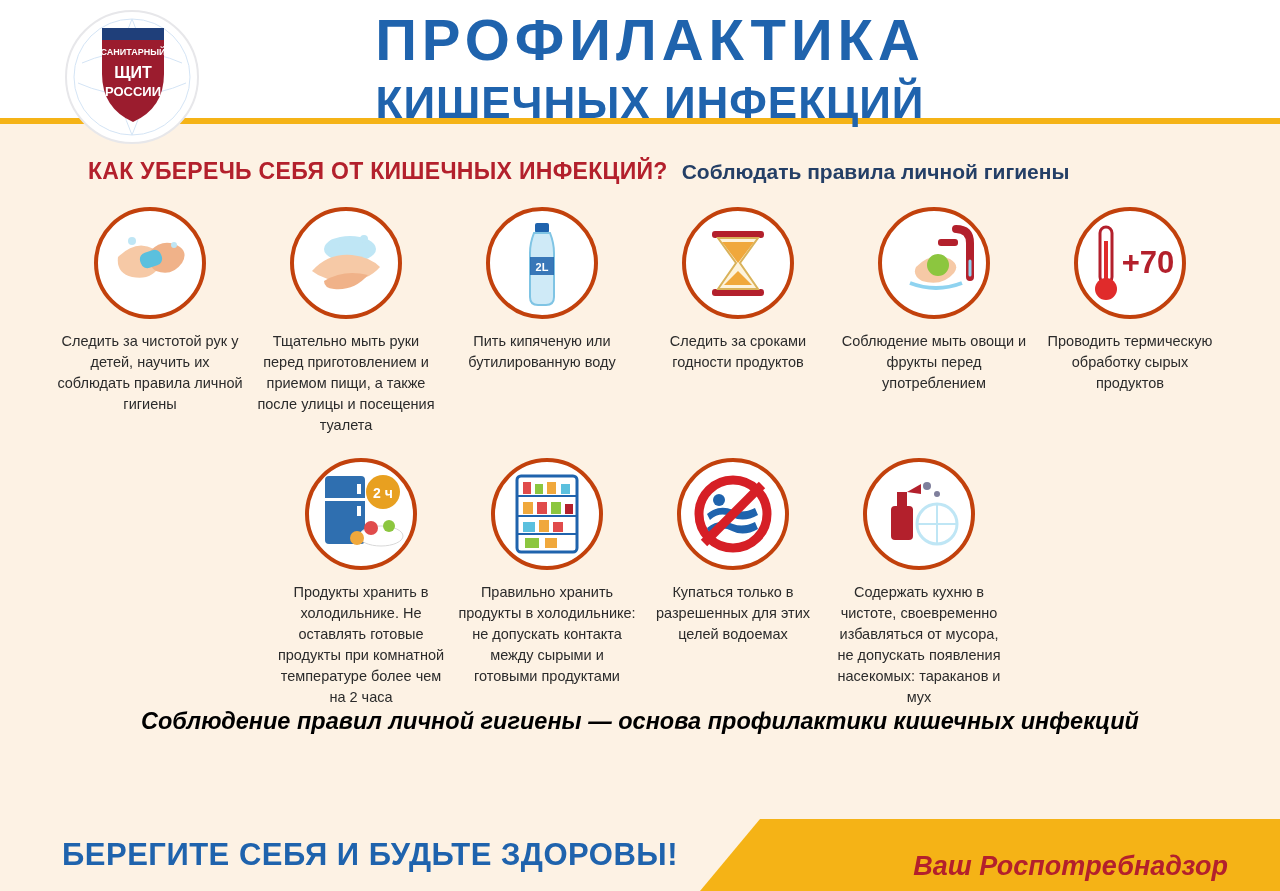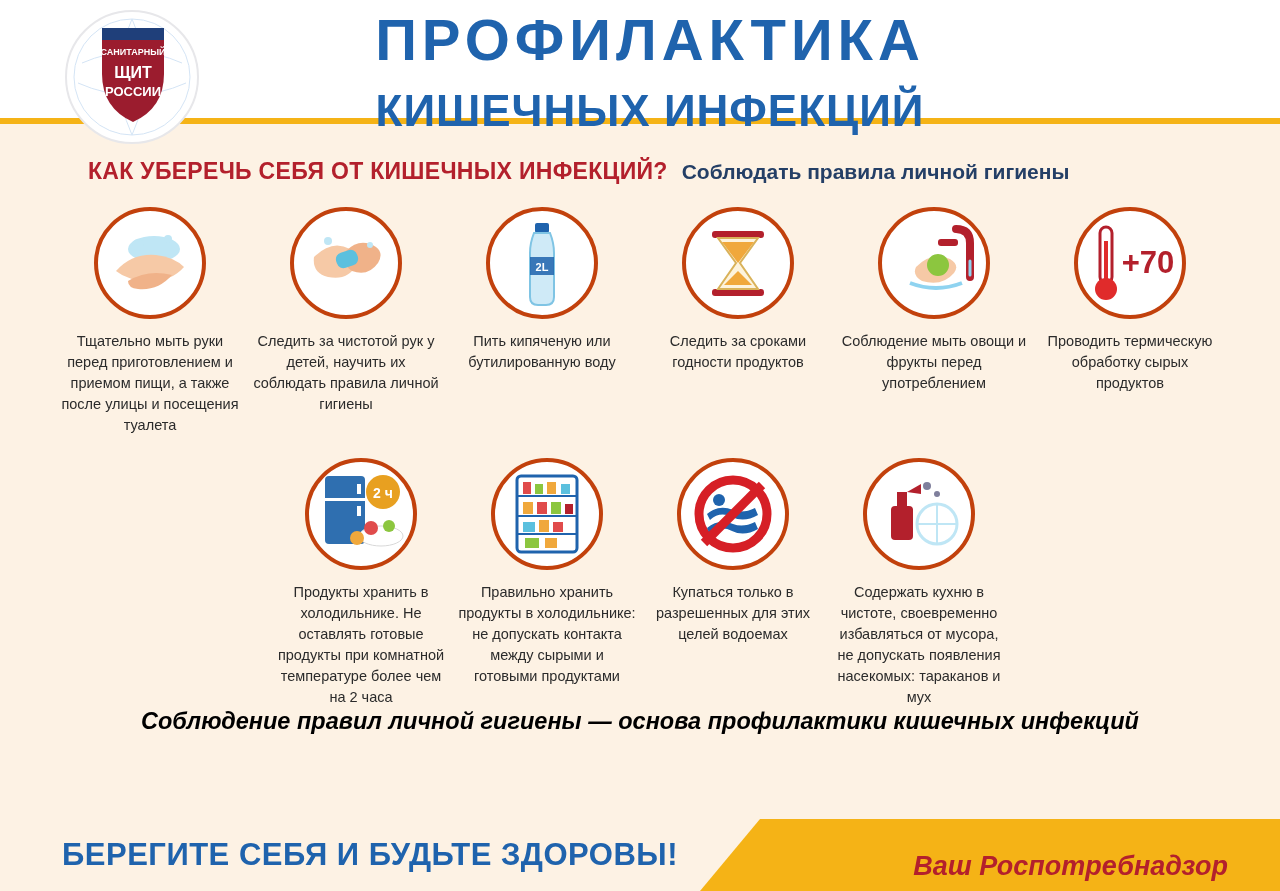--- a/index.html
+++ b/index.html
@@ -38,21 +38,21 @@
     letter-spacing:5px;
     line-height:1.05;
     white-space:nowrap;
   }
   .title-sub{
     font-size:44px;
     font-weight:bold;
     color:#1f63ad;
     letter-spacing:1px;
     line-height:1.1;
-    margin-top:16px;
+    margin-top:8px;
     white-space:nowrap;
   }
   
   .subtitle-row{
     margin:34px 0 0 88px;
     display:flex;
     align-items:baseline;
     gap:14px;
   }
   .subtitle-red{
@@ -173,41 +173,41 @@
 <div class="subtitle-row">
   <div class="subtitle-red">КАК УБЕРЕЧЬ СЕБЯ ОТ КИШЕЧНЫХ ИНФЕКЦИЙ?</div>
   <div class="subtitle-dark">Соблюдать правила личной гигиены</div>
 </div>
 
 <div class="tips-row tip-row1">
 
   <div class="tip">
     <div class="circle">
       <svg class="icon-svg" viewBox="0 0 104 104">
+        <path d="M20 46 q18 -18 36 -8 q10 6 6 16 q-8 16 -28 12 q-16 -4 -14 -20z" fill="#f6c9a6"></path>
+        <path d="M52 40 q14 -14 30 -4 q8 6 2 16 q-10 14 -26 8 q-10 -6 -6 -20z" fill="#f0b289"></path>
+        <rect x="42" y="40" width="22" height="16" rx="7" fill="#5bc0de" transform="rotate(-18 53 48)"></rect>
+        <circle cx="34" cy="30" r="4" fill="#bfe6f5"></circle>
+        <circle cx="76" cy="34" r="3" fill="#bfe6f5"></circle>
+      </svg>
+    </div>
+    <div class="tip-text">Следить за чистотой рук у детей, научить их соблюдать правила личной гигиены</div>
+  </div>
+
+  <div class="tip">
+    <div class="circle">
+      <svg class="icon-svg" viewBox="0 0 104 104">
         <ellipse cx="56" cy="38" rx="26" ry="13" fill="#bfe6f5"></ellipse>
         <path d="M18 60 q16 -18 40 -16 q18 2 28 12 q-12 14 -34 14 q-22 0 -34 -10z" fill="#f6c9a6"></path>
         <path d="M30 70 q20 -12 44 -6 q-14 16 -34 14 q-10 -1 -10 -8z" fill="#f0b289"></path>
         <circle cx="40" cy="34" r="6" fill="#bfe6f5"></circle>
         <circle cx="70" cy="28" r="4" fill="#bfe6f5"></circle>
       </svg>
     </div>
     <div class="tip-text">Тщательно мыть руки перед приготовлением и приемом пищи, а также после улицы и посещения туалета</div>
-  </div>
-
-  <div class="tip">
-    <div class="circle">
-      <svg class="icon-svg" viewBox="0 0 104 104">
-        <path d="M20 46 q18 -18 36 -8 q10 6 6 16 q-8 16 -28 12 q-16 -4 -14 -20z" fill="#f6c9a6"></path>
-        <path d="M52 40 q14 -14 30 -4 q8 6 2 16 q-10 14 -26 8 q-10 -6 -6 -20z" fill="#f0b289"></path>
-        <rect x="42" y="40" width="22" height="16" rx="7" fill="#5bc0de" transform="rotate(-18 53 48)"></rect>
-        <circle cx="34" cy="30" r="4" fill="#bfe6f5"></circle>
-        <circle cx="76" cy="34" r="3" fill="#bfe6f5"></circle>
-      </svg>
-    </div>
-    <div class="tip-text">Следить за чистотой рук у детей, научить их соблюдать правила личной гигиены</div>
   </div>
 
   <div class="tip">
     <div class="circle">
       <svg class="icon-svg" viewBox="0 0 104 104">
         <rect x="45" y="12" width="14" height="10" rx="2" fill="#1f63ad"></rect>
         <path d="M44 22 h16 q4 10 4 20 v44 q0 8 -8 8 h-8 q-8 0 -8 -8 v-44 q0 -10 4 -20z" fill="#cfeaf7" stroke="#7fc4e4" stroke-width="2"></path>
         <rect x="40" y="46" width="24" height="18" fill="#1f63ad" opacity=".85"></rect>
         <text x="52" y="60" font-family="Liberation Sans, sans-serif" font-size="11" font-weight="bold" fill="#ffffff" text-anchor="middle">2L</text>
       </svg>

